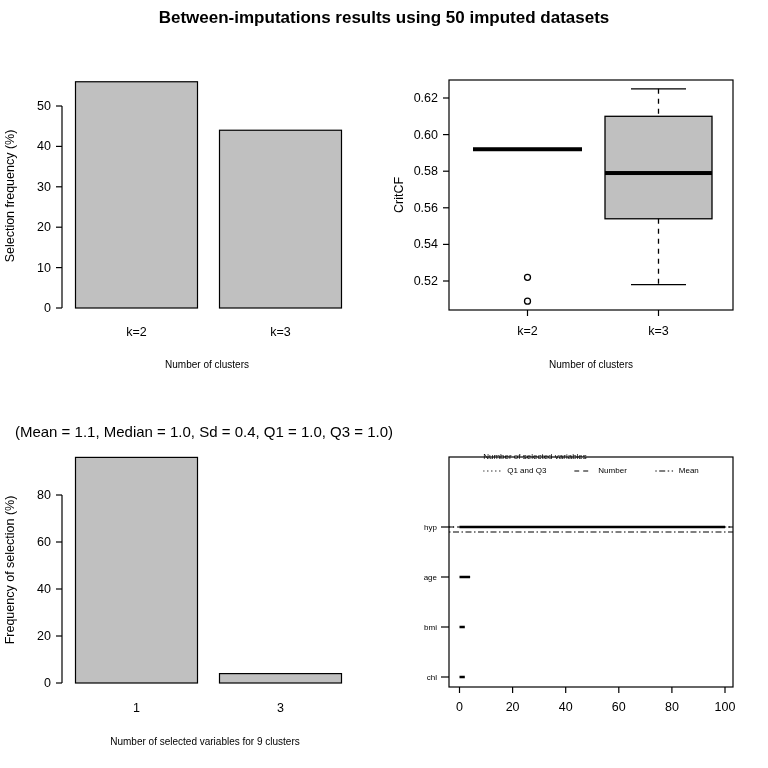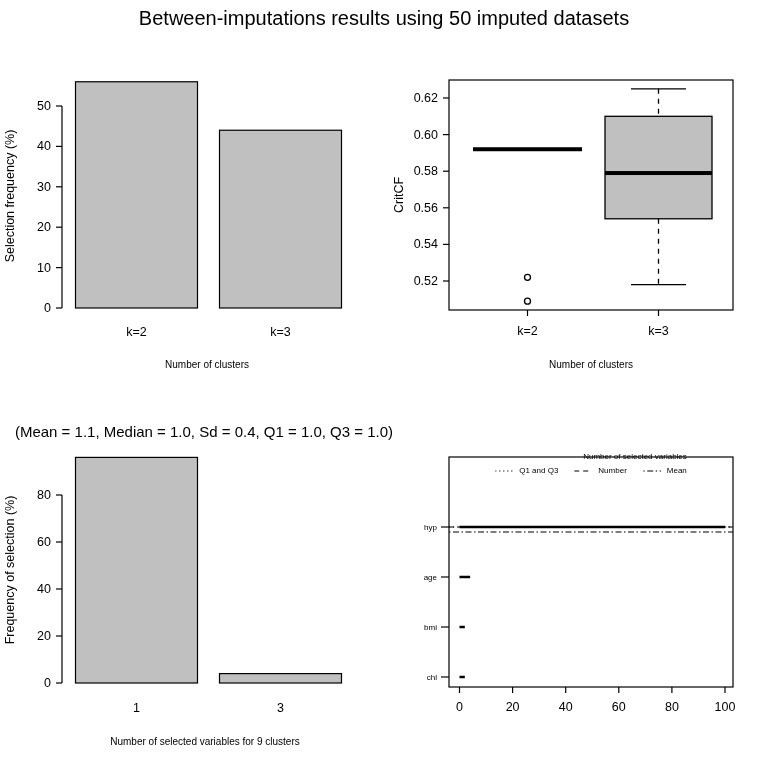--- a/index.html
+++ b/index.html
@@ -4,40 +4,40 @@
 <style>
   html,body{margin:0;padding:0;background:#fff;}
   #figure{
     position:relative;width:768px;height:768px;background:#ffffff;
     font-family:"Liberation Sans",sans-serif;color:#000;overflow:hidden;
   }
   #chart-svg{position:absolute;left:0;top:0;}
   #chart-svg text{font-family:"Liberation Sans",sans-serif;fill:#000;}
   .main-title{
     position:absolute;left:384px;top:18px;transform:translate(-50%,-50%);
-    font-size:20px;font-weight:normal;white-space:nowrap;
+    font-size:17px;font-weight:bold;white-space:nowrap;
   }
   .panel-title{
     position:absolute;left:204px;top:431px;transform:translate(-50%,-50%);
     font-size:15px;white-space:nowrap;
   }
   .xlabel{
     position:absolute;transform:translate(-50%,-50%);
     font-size:10px;white-space:nowrap;
   }
   .ylabel{
     position:absolute;transform:translate(-50%,-50%) rotate(-90deg);
     font-size:12.5px;white-space:nowrap;
   }
   .legend{
     position:absolute;left:591px;top:452px;transform:translateX(-50%);
-    display:flex;flex-direction:column;align-items:flex-end;gap:5px;
+    display:flex;flex-direction:column;align-items:flex-start;gap:5px;
     font-size:8px;white-space:nowrap;
   }
-  .legend-row{display:flex;align-items:center;gap:16px;}
+  .legend-row{display:flex;align-items:center;gap:28px;}
   .legend-entry{display:flex;align-items:center;gap:6px;}
   .legend-entry svg{display:block;}
 </style>
 </head>
 <body>
 
 <div id="figure">
   <svg id="chart-svg" width="768" height="768">
       <line x1="62" y1="308" x2="62" y2="106" stroke="#000" stroke-width="1.2"></line>
       <line x1="56" y1="308" x2="62" y2="308" stroke="#000" stroke-width="1.2"></line>

